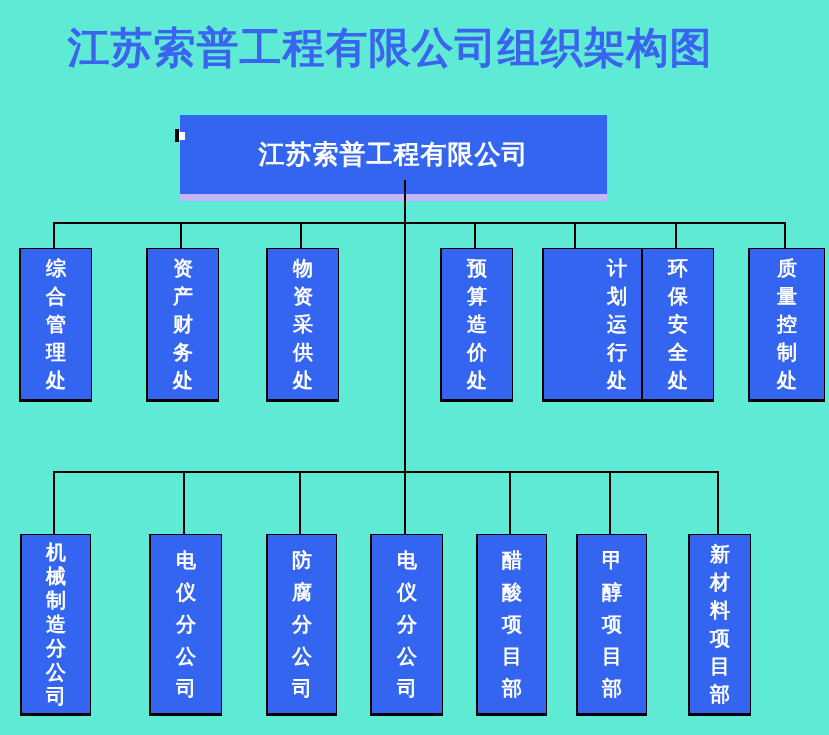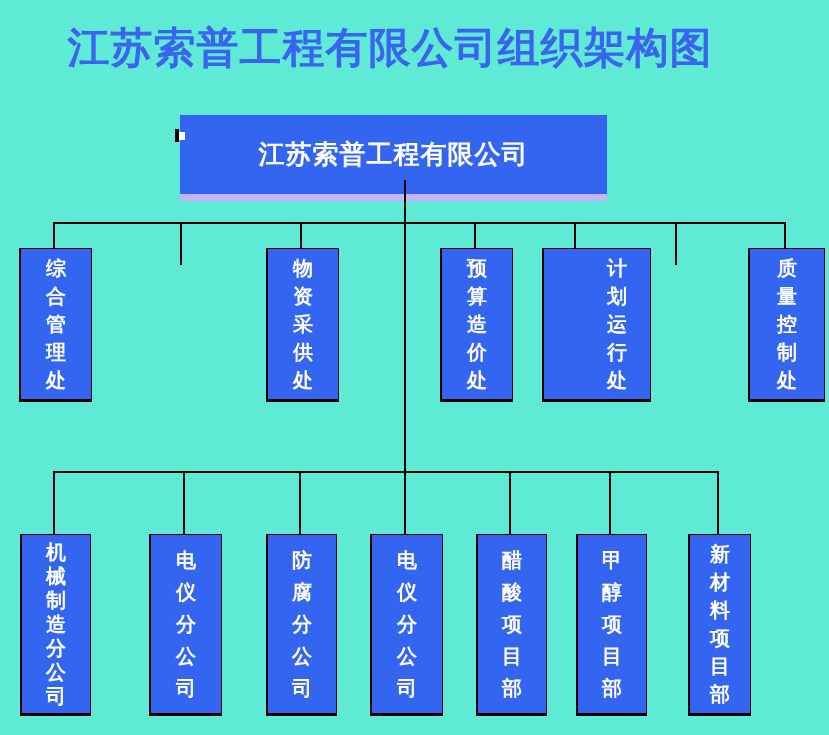--- a/index.html
+++ b/index.html
@@ -63,28 +63,34 @@
   <div class="line" style="left:53px;top:471px;width:2px;height:63px;"></div>
   <div class="line" style="left:183px;top:471px;width:2px;height:63px;"></div>
   <div class="line" style="left:299px;top:471px;width:2px;height:63px;"></div>
   <div class="line" style="left:509px;top:471px;width:2px;height:63px;"></div>
   <div class="line" style="left:609px;top:471px;width:2px;height:63px;"></div>
   <div class="line" style="left:717px;top:471px;width:2px;height:63px;"></div>
 
   <div class="node r1" style="left:19px;width:70px;">
       <span class="vtext" style="line-height: 28px;">综合管理处</span>
     </div>
+  <div class="node r1" style="left:146px;width:70px;">
+      <span class="vtext" style="line-height: 28px;">资产财务处</span>
+    </div>
   <div class="node r1" style="left:266px;width:70px;">
       <span class="vtext" style="line-height: 28px;">物资采供处</span>
     </div>
   <div class="node r1" style="left:440px;width:70px;">
       <span class="vtext" style="line-height: 28px;">预算造价处</span>
     </div>
   <div class="node r1" style="left:542px;width:66px;padding-left:40px;">
       <span class="vtext" style="line-height: 28px;">计划运行处</span>
+    </div>
+  <div class="node r1" style="left:641px;width:70px;">
+      <span class="vtext" style="line-height: 28px;">环保安全处</span>
     </div>
   <div class="node r1" style="left:748px;width:74px;">
       <span class="vtext" style="line-height: 28px;">质量控制处</span>
     </div>
 
   <div class="node r2" style="left:20px;width:68px;">
       <span class="vtext" style="line-height: 24px;">机械制造分公司</span>
     </div>
   <div class="node r2" style="left:149px;width:70px;">
       <span class="vtext" style="line-height: 32px;">电仪分公司</span>

